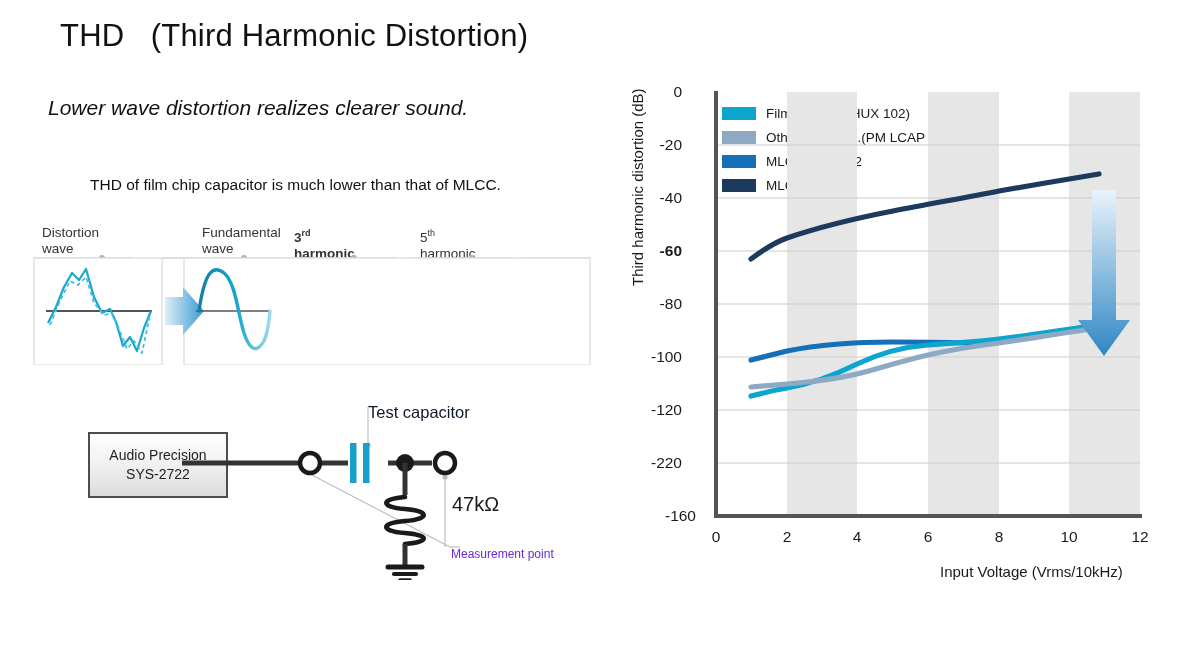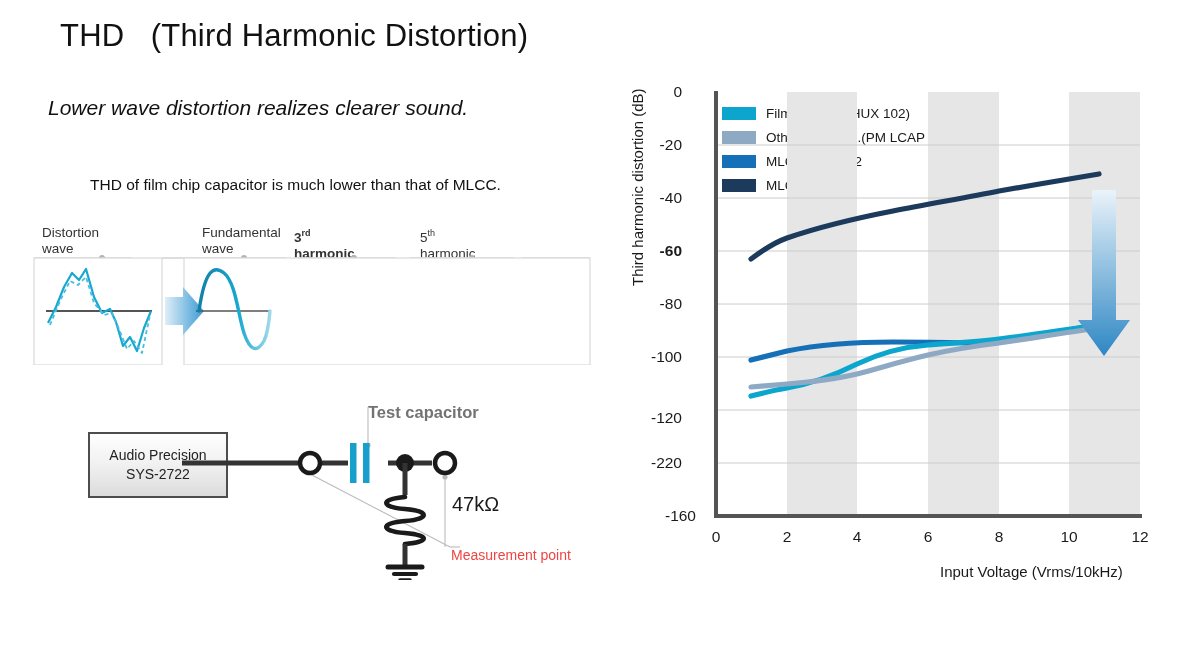--- a/index.html
+++ b/index.html
@@ -36,29 +36,29 @@
     position:absolute;
     font-size:13.5px; line-height:16px; color:#333;
     white-space:pre-line;
   }
   .wave-label sup{font-size:9px; vertical-align:super;}
 
   
   #circuit-block{left:60px; top:395px; width:575px; height:185px;}
   #test-cap-label{
     left:368px; top:403px;
-    font-size:16.5px; font-weight:bold; color:#737373;
+    font-size:16.5px; font-weight:normal; color:#0f172a;
   }
   #ohm-label{
     left:452px; top:493px;
     font-size:20px; color:#1a1a1a;
   }
   #measure-label{
     left:451px; top:547px;
-    font-size:14px; color:#ef4444;
+    font-size:12px; color:#6d28d9;
   }
   #ap-box{
     left:88px; top:432px; width:136px; height:62px;
     border:2px solid #4d4d4d;
     background:linear-gradient(180deg,#fefefe 0%,#f2f2f2 45%,#dcdcdc 100%);
     display:flex;flex-direction:column;align-items:center;justify-content:center;
     font-size:14px;color:#222;line-height:19px;
   }
 
   
@@ -253,21 +253,21 @@
 
   <div class="abs" id="y-axis-title">Third harmonic distortion (dB)</div>
   <div class="abs" id="x-axis-title">Input Voltage (Vrms/10kHz)</div>
 
   <div class="ytick" style="top:14px;left:0;width:52px;">0</div>
   <div class="ytick" style="top:67px;left:0;width:52px;">-20</div>
   <div class="ytick" style="top:120px;left:0;width:52px;">-40</div>
   <div class="ytick" style="top:173px;left:0;width:52px;font-weight:bold;">-60</div>
   <div class="ytick" style="top:226px;left:0;width:52px;">-80</div>
   <div class="ytick" style="top:279px;left:0;width:52px;">-100</div>
-  <div class="ytick" style="top:340px;left:0;width:52px;">-120</div>
+  <div class="ytick" style="top:332px;left:0;width:52px;">-120</div>
   <div class="ytick" style="top:385px;left:0;width:52px;">-220</div>
   <div class="ytick" style="top:438px;left:14px;width:52px;">-160</div>
 
   <div class="xtick" style="top:450px;left:86px;">0</div>
   <div class="xtick" style="top:450px;left:157px;">2</div>
   <div class="xtick" style="top:450px;left:227px;">4</div>
   <div class="xtick" style="top:450px;left:298px;">6</div>
   <div class="xtick" style="top:450px;left:369px;">8</div>
   <div class="xtick" style="top:450px;left:439px;">10</div>
   <div class="xtick" style="top:450px;left:510px;">12</div>

